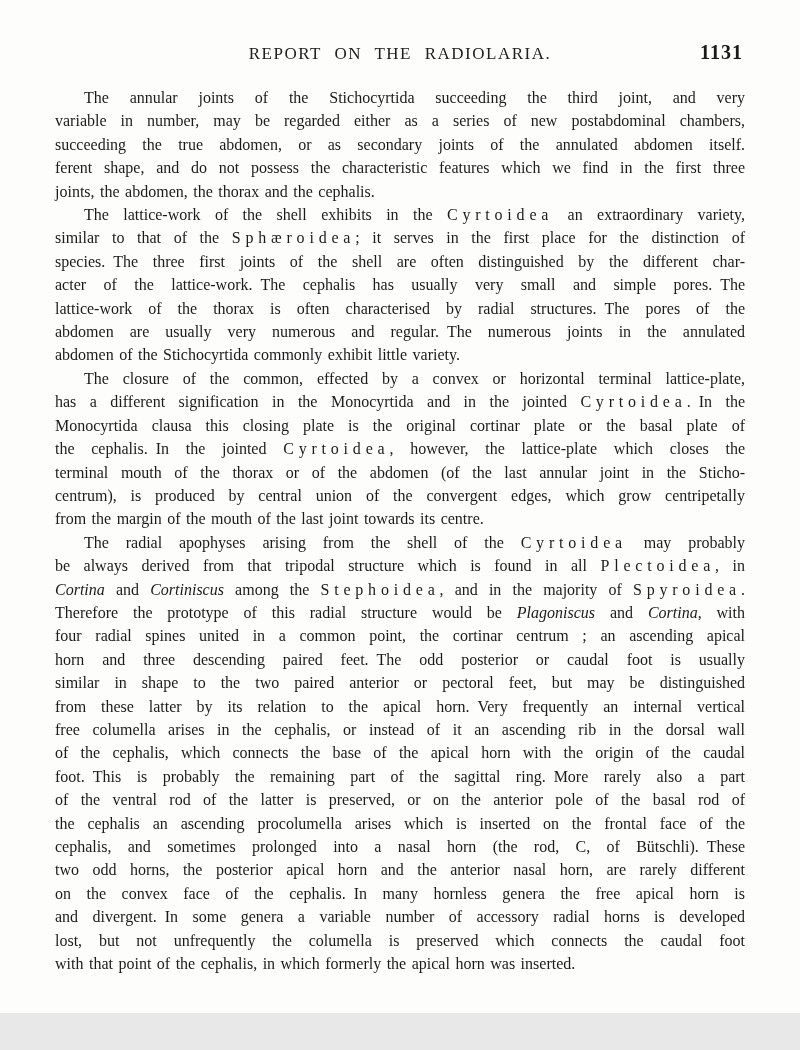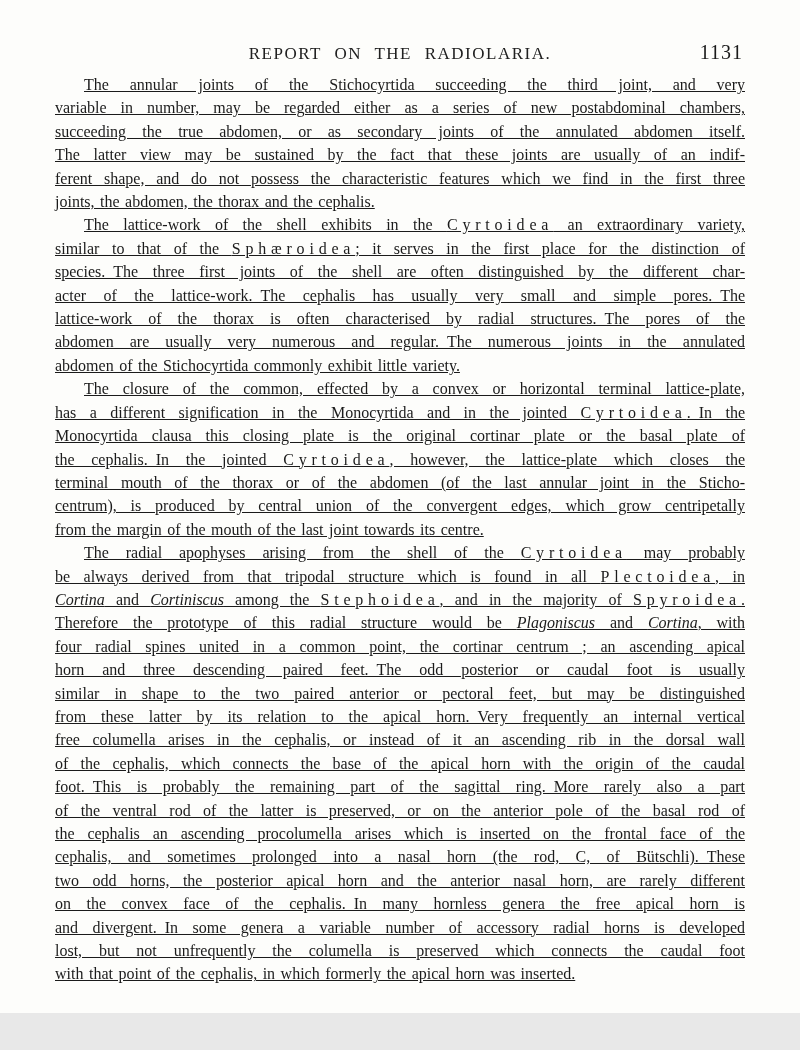--- a/index.html
+++ b/index.html
@@ -30,30 +30,29 @@
     font-size: 17px;
     letter-spacing: 1.5px;
     word-spacing: 7px;
     color: #202020;
   }
   .page-number {
     position: absolute;
     right: 2px;
     top: -3px;
     font-size: 20px;
-    font-weight: normal;
+    font-weight: bold;
     letter-spacing: 1px;
     color: #1a1a1a;
   }
   .page-body {
     position: absolute;
-    top: 73px;
+    top: 86px;
     left: 55px;
     width: 690px;
-    text-decoration: underline;
   }
   .paragraph { margin: 0; }
   .line {
     font-size: 16px;
     line-height: 23.4px;
     text-align: justify;
     text-align-last: justify;
     white-space: normal;
     word-spacing: 1.5px;
   }
@@ -70,21 +69,20 @@
   <div class="running-header">
     <span class="running-head-title">REPORT ON THE RADIOLARIA.</span>
     <span class="page-number">1131</span>
   </div>
 
   <div class="page-body">
       <div class="paragraph">
         <div class="line indent"><span class="n">The annular joints of the Stichocyrtida succeeding the third joint, and very</span></div>
         <div class="line"><span class="n">variable in number, may be regarded either as a series of new postabdominal chambers,</span></div>
         <div class="line"><span class="n">succeeding the true abdomen, or as secondary joints of the annulated abdomen itself.</span></div>
-        <div class="line"><span class="n">The latter view may be sustained by the fact that these joints are usually of an indif-</span></div>
         <div class="line"><span class="n">ferent shape, and do not possess the characteristic features which we find in the first three</span></div>
         <div class="line last"><span class="n">joints, the abdomen, the thorax and the cephalis.</span></div>
       </div>
       <div class="paragraph">
         <div class="line indent"><span class="n">The lattice-work of the shell exhibits in the </span><span class="sp">Cyrtoidea</span><span class="n"> an extraordinary variety,</span></div>
         <div class="line"><span class="n">similar to that of the </span><span class="sp">Sphæroidea</span><span class="n">; it serves in the first place for the distinction of</span></div>
         <div class="line"><span class="n">species. The three first joints of the shell are often distinguished by the different char-</span></div>
         <div class="line"><span class="n">acter of the lattice-work. The cephalis has usually very small and simple pores. The</span></div>
         <div class="line"><span class="n">lattice-work of the thorax is often characterised by radial structures. The pores of the</span></div>
         <div class="line"><span class="n">abdomen are usually very numerous and regular. The numerous joints in the annulated</span></div>

